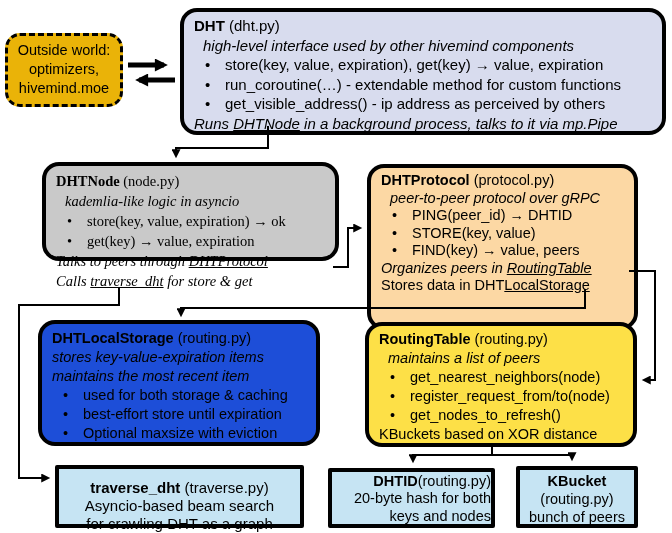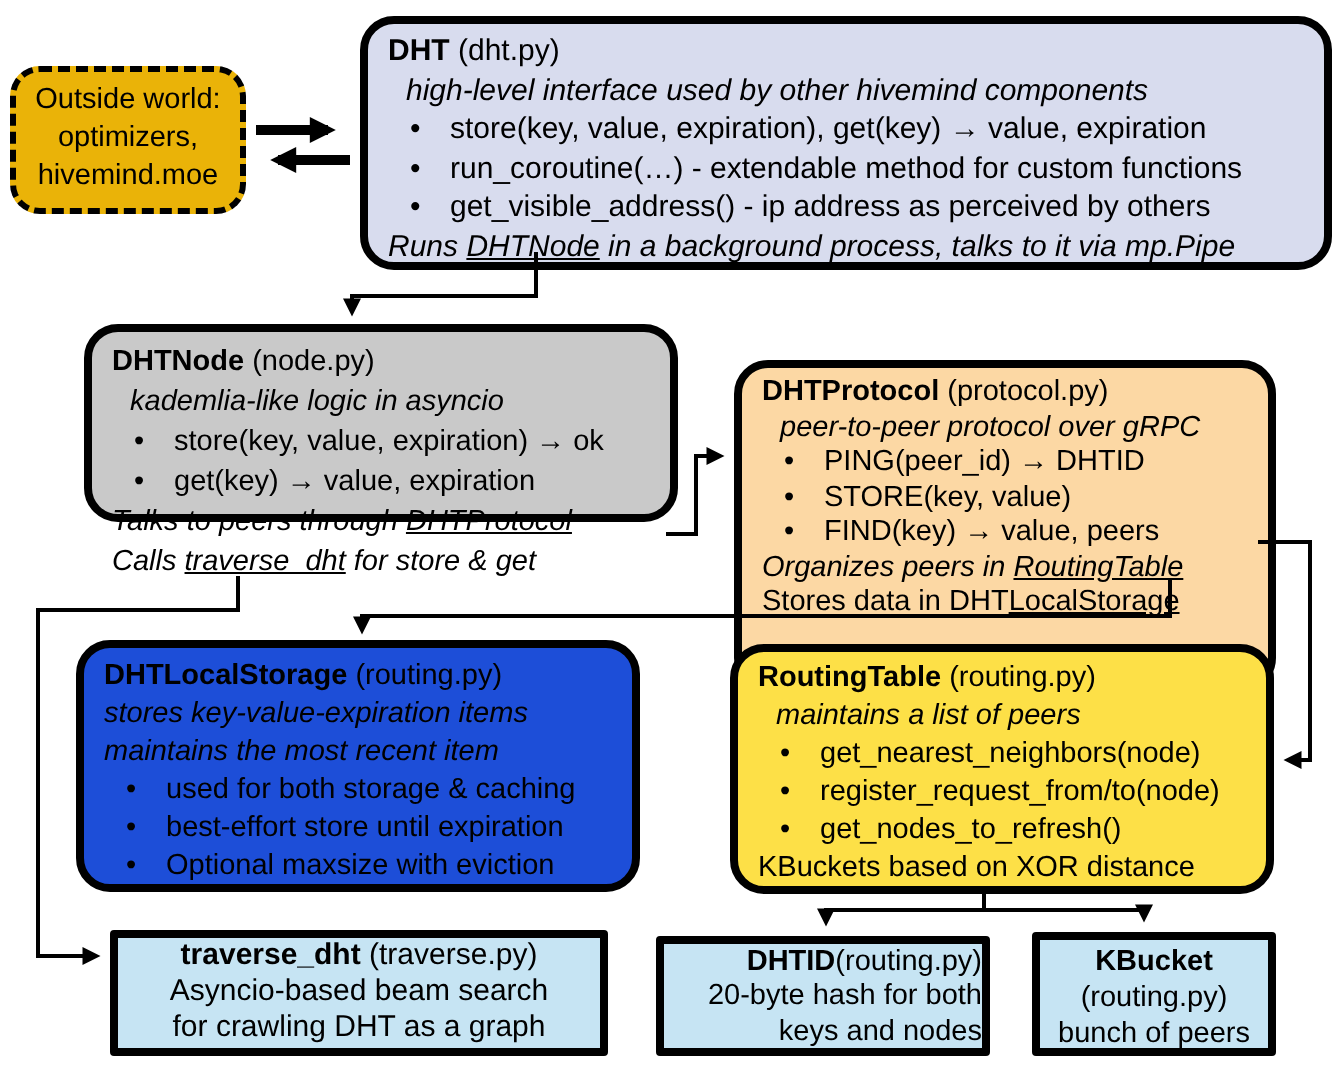--- a/index.html
+++ b/index.html
@@ -22,39 +22,39 @@
     left:5px; top:33px; width:118px; height:74px;
     border:3.5px dashed #000; border-radius:15px; background:#eab308;
     font-size:14.5px; line-height:19px; padding-top:5px; text-align:center;
   }
   #dht {
     left:180px; top:8px; width:486px; height:127px;
     background:#d8dcee; font-size:15px; line-height:19.5px; padding:4px 10px;
   }
   #dhtnode {
     left:42px; top:162px; width:297px; height:99px;
-    background:#c9c9c9; font-size:14.5px; line-height:20px; padding:5px 10px;
+    background:#c9c9c9; font-size:14.5px; line-height:20px; padding:5px 10px;font-family:Liberation Serif, serif;
   }
   #dhtprotocol {
-    left:367px; top:180px; width:271px; height:166px;
+    left:367px; top:164px; width:271px; height:166px;
     background:#fcd8a4; font-size:14.5px; line-height:17.5px; padding:4px 10px;
   }
   #storage {
     left:38px; top:320px; width:282px; height:126px;
     background:#1d4ed8; font-size:14.5px; line-height:19px; padding:5px 10px;
   }
   #routing {
     left:365px; top:322px; width:272px; height:125px;
     background:#fde047; font-size:14.5px; line-height:19px; padding:4px 10px;
   }
   .bluebox {
     position:absolute; border:4px solid #000; border-radius:2px;
     background:#c6e4f3; text-align:center; z-index:2;
   }
-  #traverse { left:55px; top:465px; width:249px; height:63px; font-size:15px; line-height:18px; padding-top:0; }
+  #traverse { left:55px; top:465px; width:249px; height:63px; font-size:15px; line-height:18px; padding-top:10px; }
   #dhtid    { left:328px; top:468px; width:167px; height:60px; font-size:14.5px; line-height:17.3px; padding-top:1px;text-align:right; }
   #kbucket  { left:516px; top:466px; width:122px; height:62px; font-size:14.5px; line-height:18px; padding-top:2px; }
 </style>
 </head>
 <body>
 
 <div class="box" id="outside">
   <div class="line">Outside world:</div>
   <div class="line">optimizers,</div>
   <div class="line">hivemind.moe</div>

